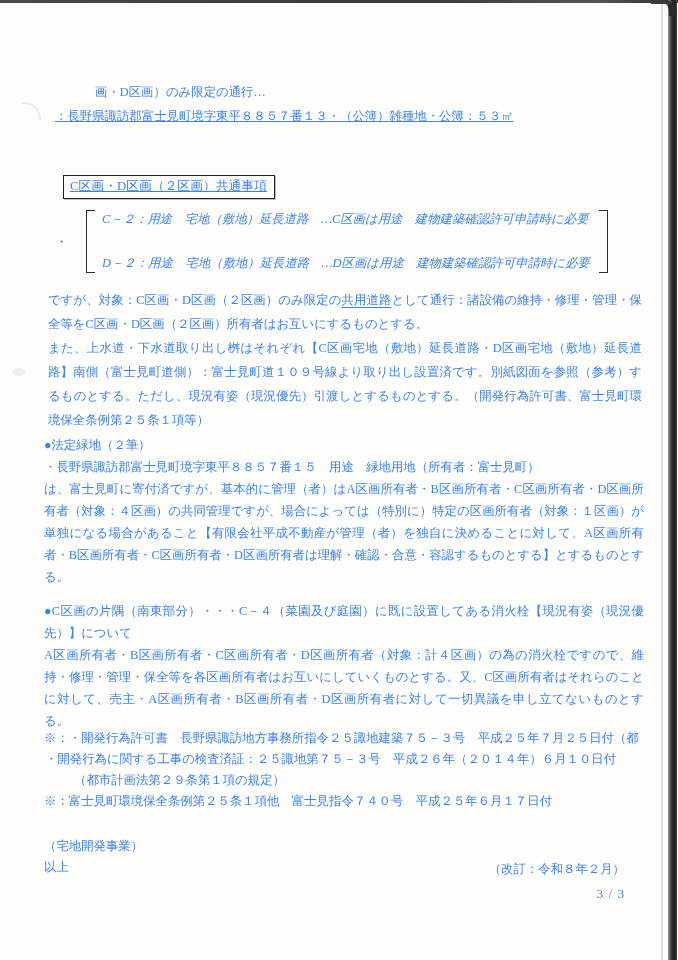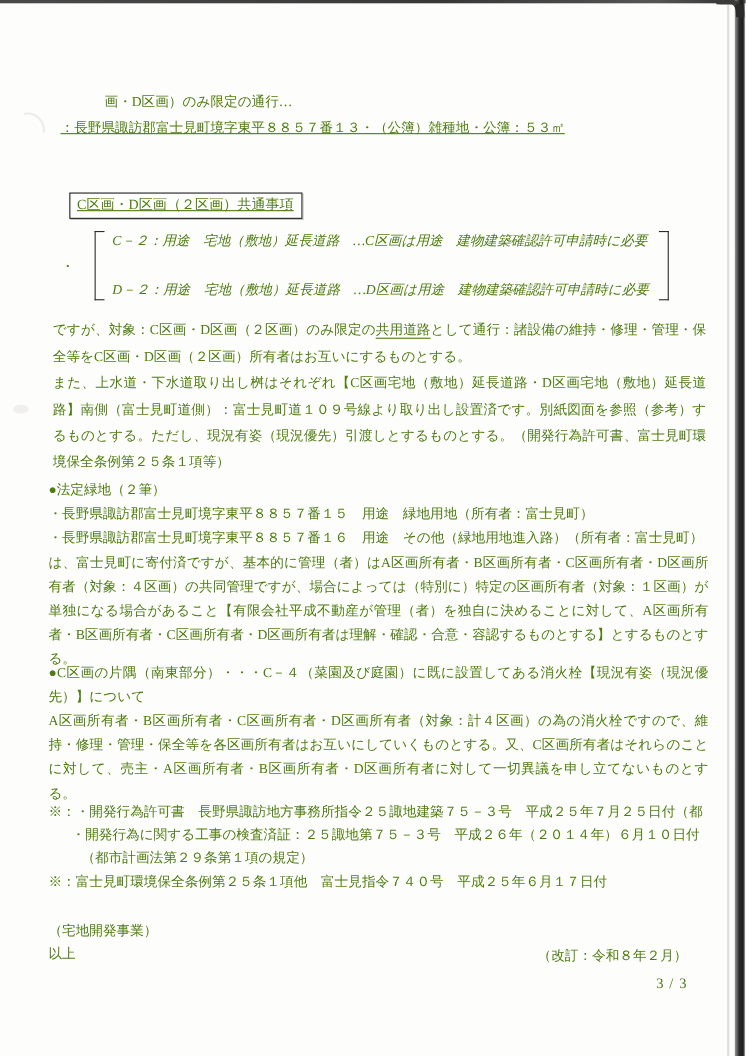--- a/index.html
+++ b/index.html
@@ -3,21 +3,21 @@
 <meta charset="utf-8">
 <style>
   html,body { margin:0; padding:0; background:#e9e9e9; }
   .page {
     position:relative;
     width:678px; height:960px;
     margin:0 auto;
     background:#fdfdfc;
     overflow:hidden;
     font-family:"Liberation Serif","DejaVu Serif",serif;
-    color:#4d7c0f;
+    color:#3b82f6;
     font-size:12.4px;
   }
   
   .scan-top { position:absolute; top:0; left:0; width:100%; height:3px;
     background:linear-gradient(to right,#4a4a4a,#383838 60%,#555 88%,#2e2e2e); }
   .scan-right { position:absolute; top:0; right:1px; width:9px; height:960px;
     background:linear-gradient(to right,#9a9a9a,#2b2b2b 45%,#1f1f1f 80%,#555); }
   .scan-right-light { position:absolute; top:0; right:15px; width:2px; height:960px;
     background:#d6d6d6; opacity:.8; }
   .scan-corner { position:absolute; top:0; right:1px; width:26px; height:16px;
@@ -57,21 +57,21 @@
   .shared-road { top:288px; }
   .u { text-decoration:underline; text-underline-offset:3px; }
 
   .sect { position:absolute; left:44px; width:600px; line-height:22px;
     text-align:justify; }
   .green { top:434px; }
   .hydrant { top:600px; }
 
   .notes { position:absolute; left:44px; top:728px; width:600px; line-height:21px; }
   .ind-a { margin-left:23px; }
-  .ind-b { margin-left:21px; }
+  .ind-b { margin-left:1px; }
   .ind-c { margin-left:30px; }
 
   .footer-row { position:absolute; left:44px; width:581px; line-height:21px;flex-direction:column; }
   .f1 { top:836px; display:flex; justify-content:space-between; }
   .f2 { top:859px; text-align:right; }
   .f3 { top:883px; text-align:right; padding-right:4px; font-size:13.2px;
     letter-spacing:1px; }
 </style>
 </head>
 <body>
@@ -103,21 +103,20 @@
   </div>
 
   <div class="para shared-road">
     <div><span>ですが、対象：C区画・D区画（２区画）のみ限定の</span><span class="u">共用道路</span><span>として通行：諸設備の維持・修理・管理・保全等をC区画・D区画（２区画）所有者はお互いにするものとする。</span></div>
     <div>また、上水道・下水道取り出し桝はそれぞれ【C区画宅地（敷地）延長道路・D区画宅地（敷地）延長道路】南側（富士見町道側）：富士見町道１０９号線より取り出し設置済です。別紙図面を参照（参考）するものとする。ただし、現況有姿（現況優先）引渡しとするものとする。（開発行為許可書、富士見町環境保全条例第２５条１項等）</div>
   </div>
 
   <div class="sect green">
     <div class="nowrap">●法定緑地（２筆）</div>
     <div class="nowrap">・長野県諏訪郡富士見町境字東平８８５７番１５　用途　緑地用地（所有者：富士見町）</div>
-    <div class="nowrap">・長野県諏訪郡富士見町境字東平８８５７番１６　用途　その他（緑地用地進入路）（所有者：富士見町）</div>
     <div>は、富士見町に寄付済ですが、基本的に管理（者）はA区画所有者・B区画所有者・C区画所有者・D区画所有者（対象：４区画）の共同管理ですが、場合によっては（特別に）特定の区画所有者（対象：１区画）が単独になる場合があること【有限会社平成不動産が管理（者）を独自に決めることに対して、A区画所有者・B区画所有者・C区画所有者・D区画所有者は理解・確認・合意・容認するものとする】とするものとする。</div>
   </div>
 
   <div class="sect hydrant">
     <div>●C区画の片隅（南東部分）・・・C－４（菜園及び庭園）に既に設置してある消火栓【現況有姿（現況優先）】について</div>
     <div>A区画所有者・B区画所有者・C区画所有者・D区画所有者（対象：計４区画）の為の消火栓ですので、維持・修理・管理・保全等を各区画所有者はお互いにしていくものとする。又、C区画所有者はそれらのことに対して、売主・A区画所有者・B区画所有者・D区画所有者に対して一切異議を申し立てないものとする。</div>
   </div>
 
   <div class="notes">
     <div class="nowrap">※：・開発行為許可書　長野県諏訪地方事務所指令２５諏地建築７５－３号　平成２５年７月２５日付（都</div>

